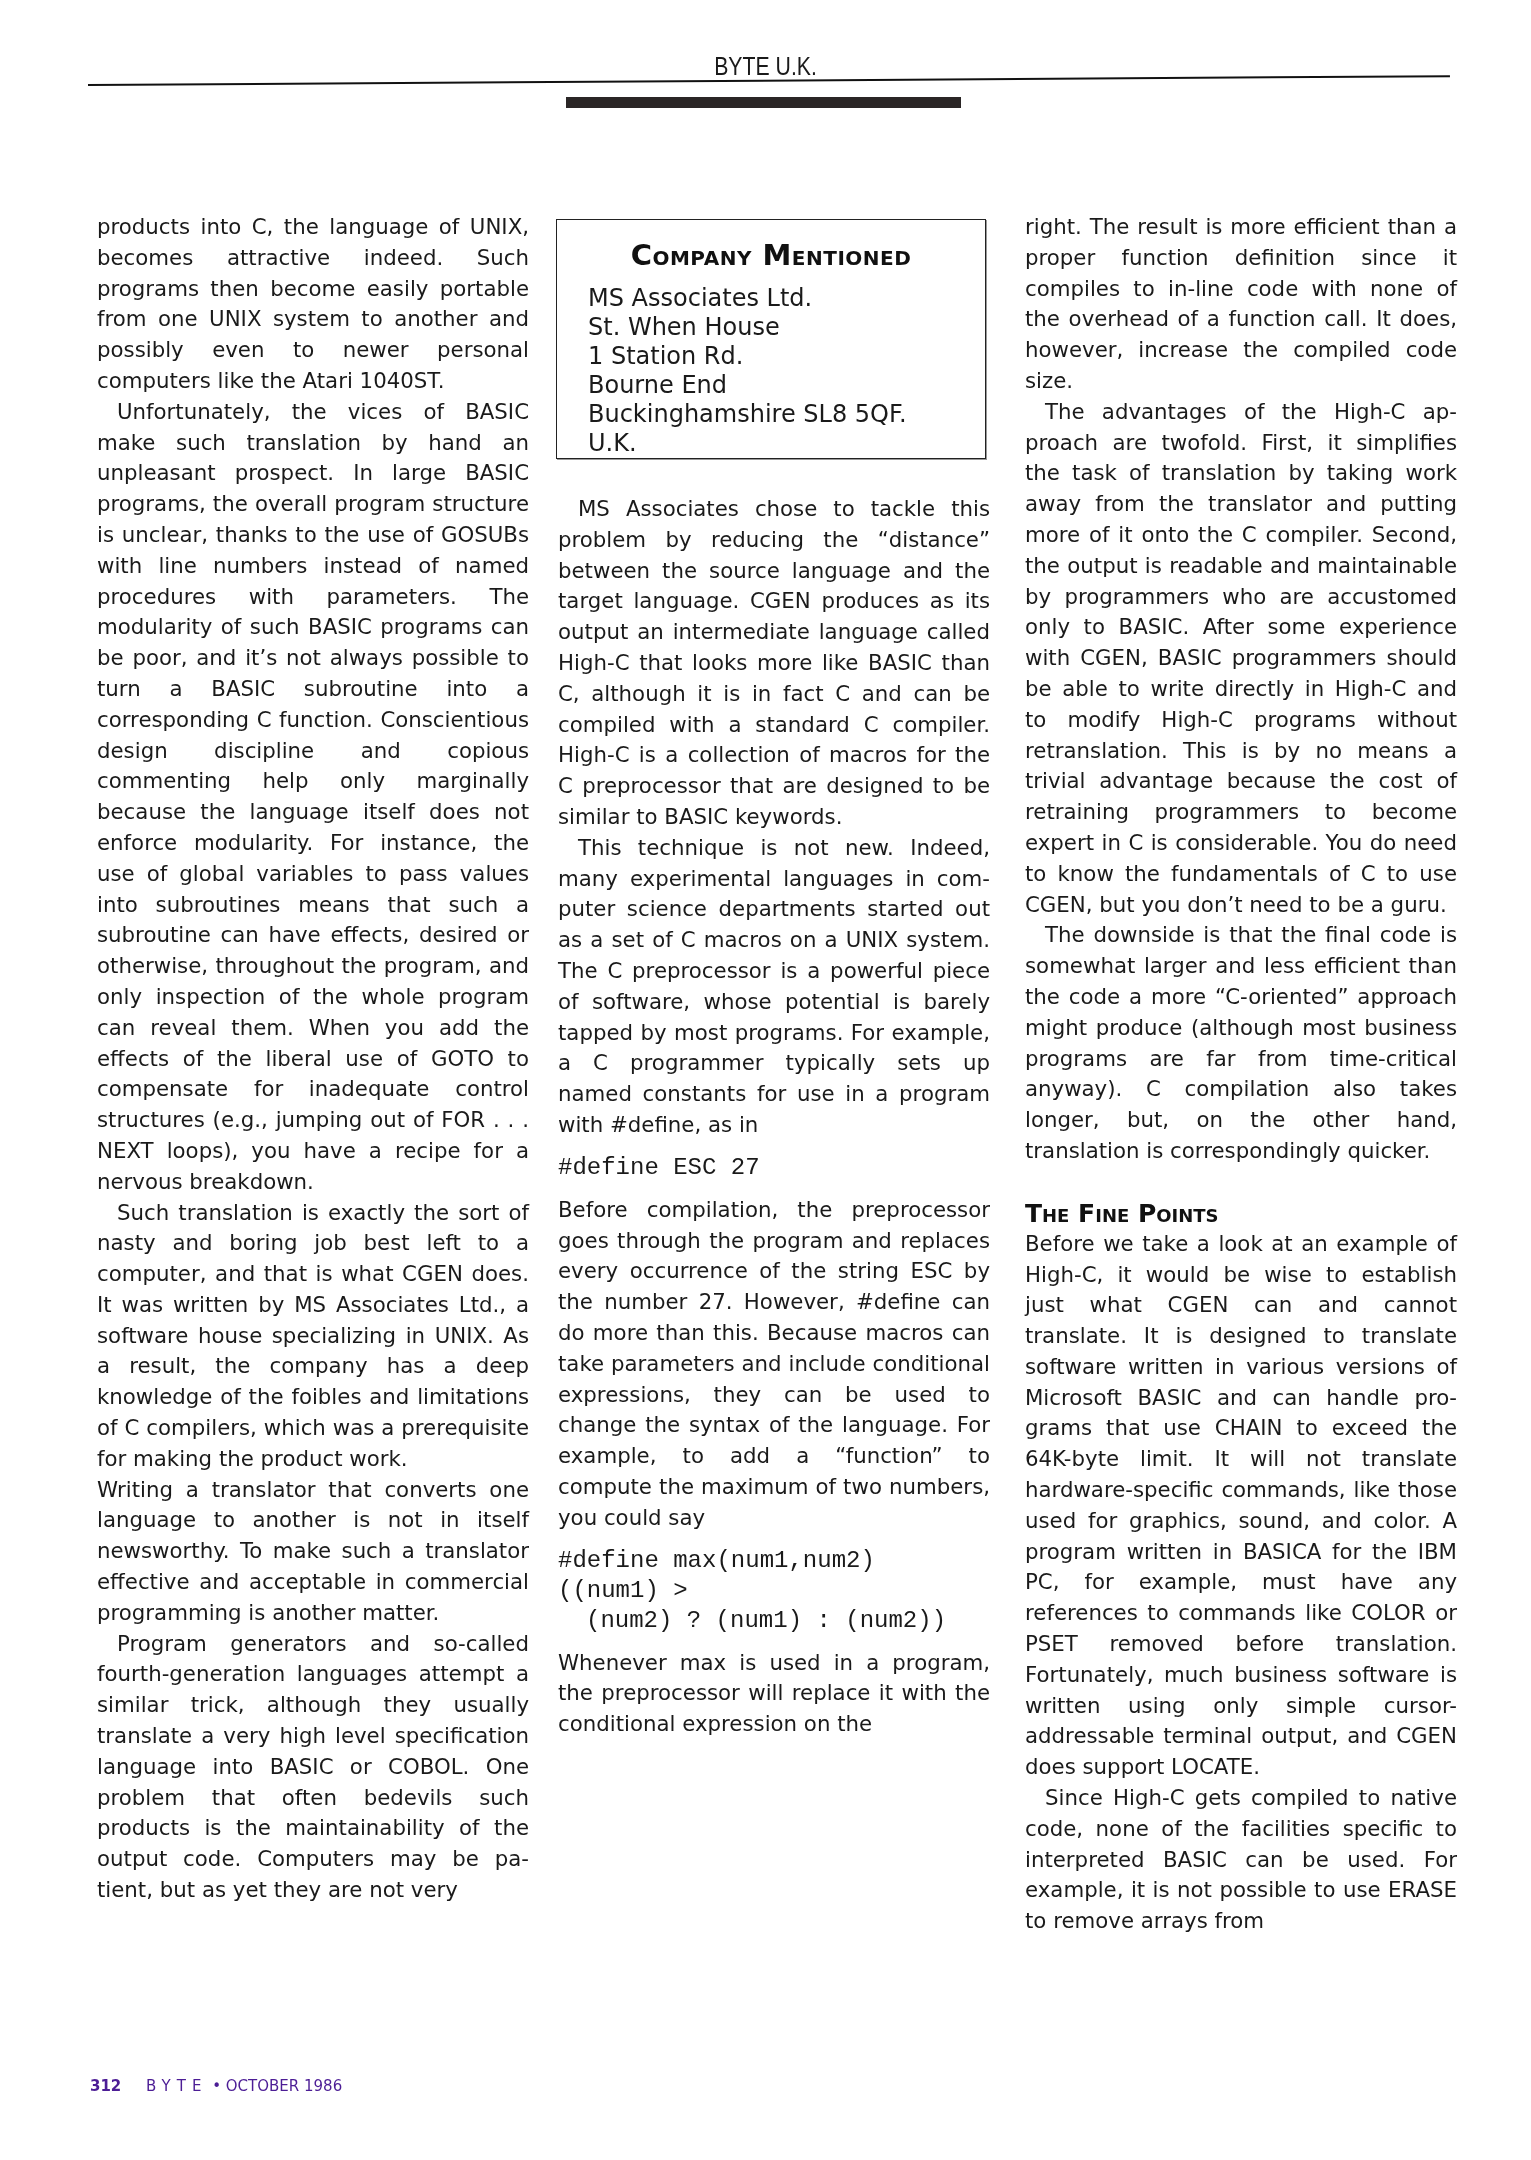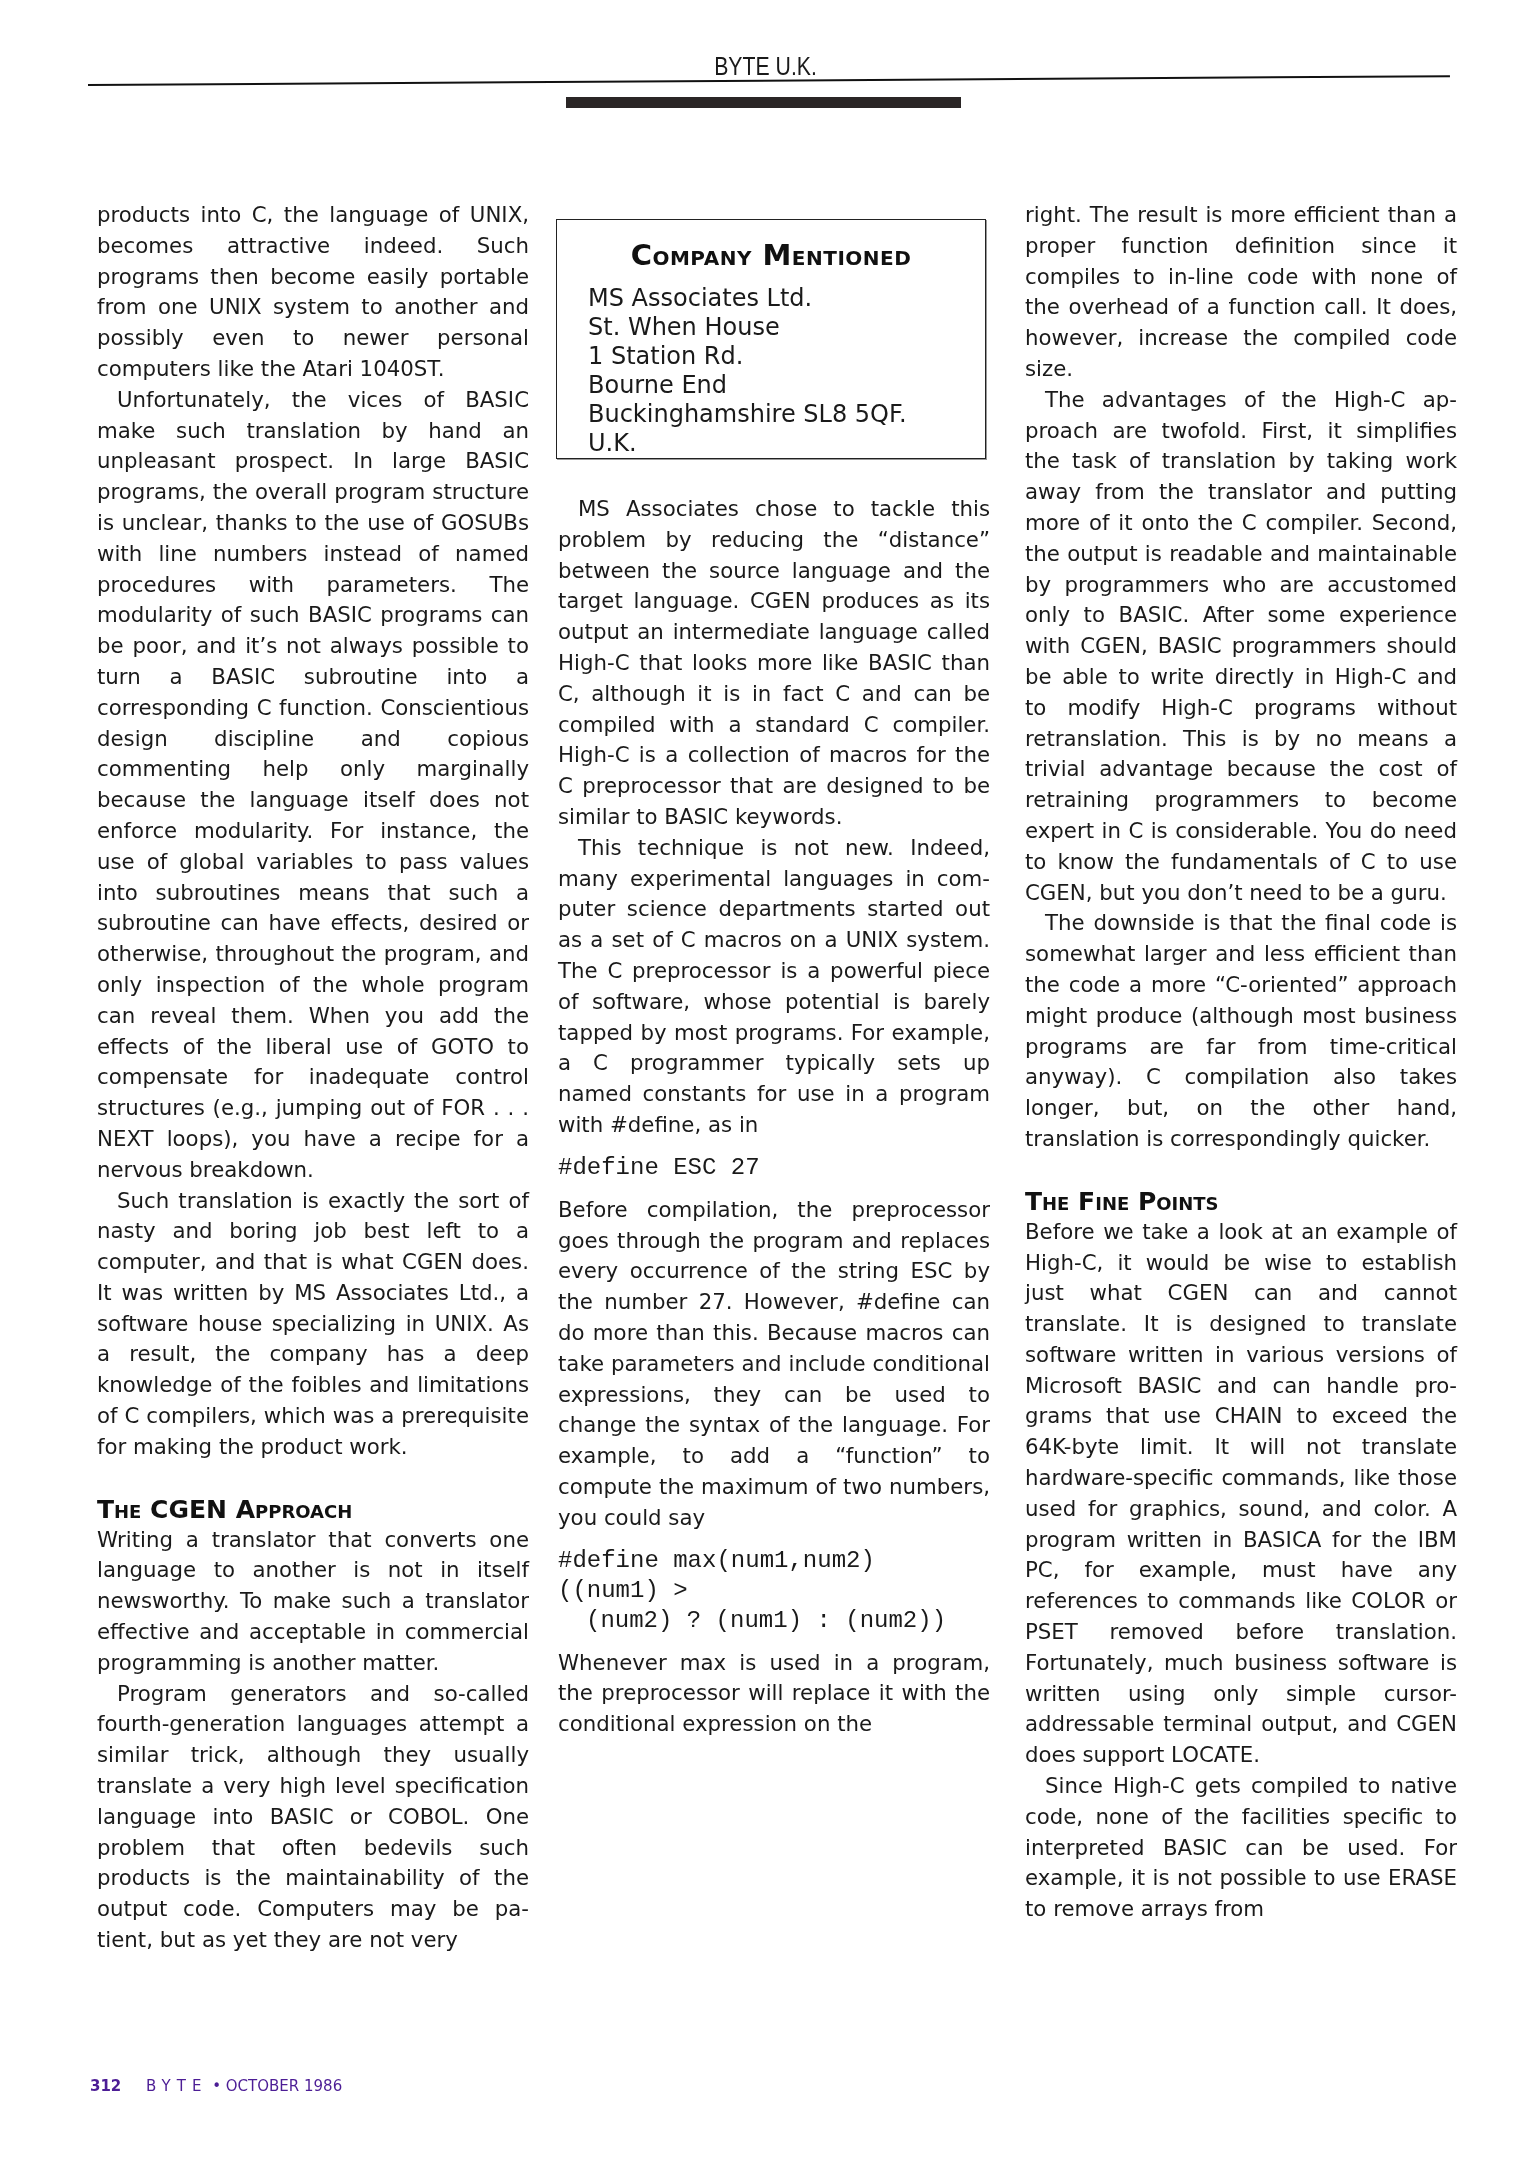--- a/index.html
+++ b/index.html
@@ -14,21 +14,21 @@
   }
   .rule-line {
     position: absolute; left: 88px; top: 84px; width: 1362px; height: 0;
     border-top: 2px solid #111; transform: rotate(-0.37deg); transform-origin: left;
   }
   .rule-bar {
     position: absolute; left: 566px; top: 97px; width: 395px; height: 11px;
     background: #2a2626;
   }
   .col {
-    position: absolute; top: 200px; width: 432px;
+    position: absolute; top: 212px; width: 432px;
     font-size: 21.3px; line-height: 30.8px; text-align: justify;
     hyphens: manual;
   }
   .col p { margin: 0; text-indent: 20px; }
   .col p.noindent { text-indent: 0; }
   .col1 { left: 97px; }
   .col2 { left: 558px; top: 494px; }
   .col3 { left: 1025px; }
   .section-head {
     font-family: "DejaVu Sans", sans-serif; font-weight: bold; font-variant: small-caps;
@@ -60,21 +60,20 @@
 <body>
 
 <div class="running-head">BYTE U.K.</div>
 <div class="rule-line"></div>
 <div class="rule-bar"></div>
 
 <div class="col col1">
   <p class="noindent">products into C, the language of UNIX, becomes attractive indeed. Such programs then become easily portable from one UNIX system to an­other and possibly even to newer per­sonal computers like the Atari 1040ST.</p>
   <p>Unfortunately, the vices of BASIC make such translation by hand an unpleasant prospect. In large BASIC programs, the overall program struc­ture is unclear, thanks to the use of GOSUBs with line numbers instead of named procedures with parameters. The modularity of such BASIC pro­grams can be poor, and it’s not always possible to turn a BASIC subroutine into a corresponding C function. Con­scientious design discipline and copious commenting help only mar­ginally because the language itself does not enforce modularity. For in­stance, the use of global variables to pass values into subroutines means that such a subroutine can have ef­fects, desired or otherwise, through­out the program, and only inspection of the whole program can reveal them. When you add the effects of the liberal use of GOTO to compensate for inadequate control structures (e.g., jumping out of FOR . . . NEXT loops), you have a recipe for a nervous break­down.</p>
   <p>Such translation is exactly the sort of nasty and boring job best left to a computer, and that is what CGEN does. It was written by MS Associates Ltd., a software house specializing in UNIX. As a result, the company has a deep knowledge of the foibles and limitations of C compilers, which was a prerequisite for making the product work.</p>
-  <div class="section-head">The CGEN Approach</div>
   <p class="noindent">Writing a translator that converts one language to another is not in itself newsworthy. To make such a translator effective and acceptable in commer­cial programming is another matter.</p>
   <p>Program generators and so-called fourth-generation languages attempt a similar trick, although they usually translate a very high level specifica­tion language into BASIC or COBOL. One problem that often bedevils such products is the maintainability of the output code. Computers may be pa­tient, but as yet they are not very</p>
 </div>
 
 <div class="company-box">
   <div class="company-title">Company Mentioned</div>
   <div class="company-line">MS Associates Ltd.</div>
   <div class="company-line">St. When House</div>
   <div class="company-line">1 Station Rd.</div>
   <div class="company-line">Bourne End</div>

